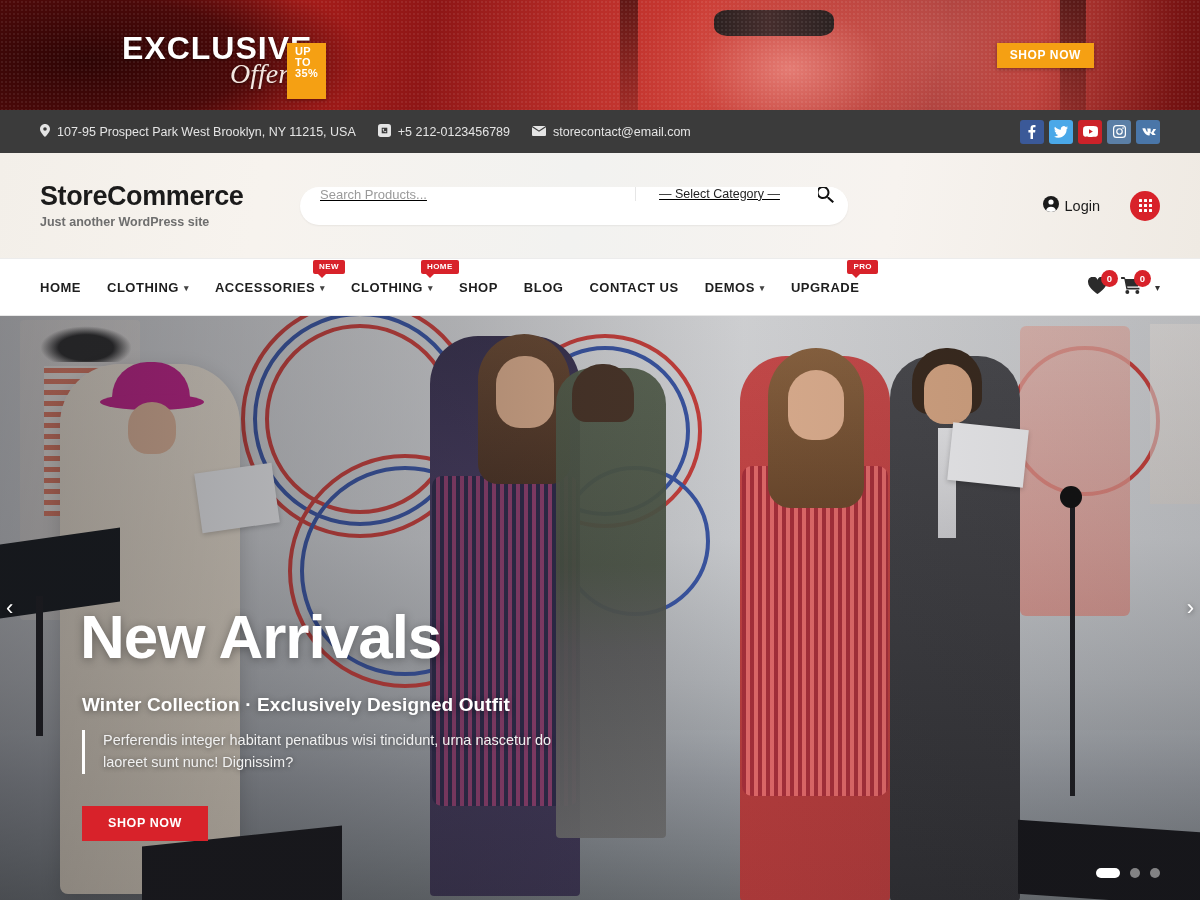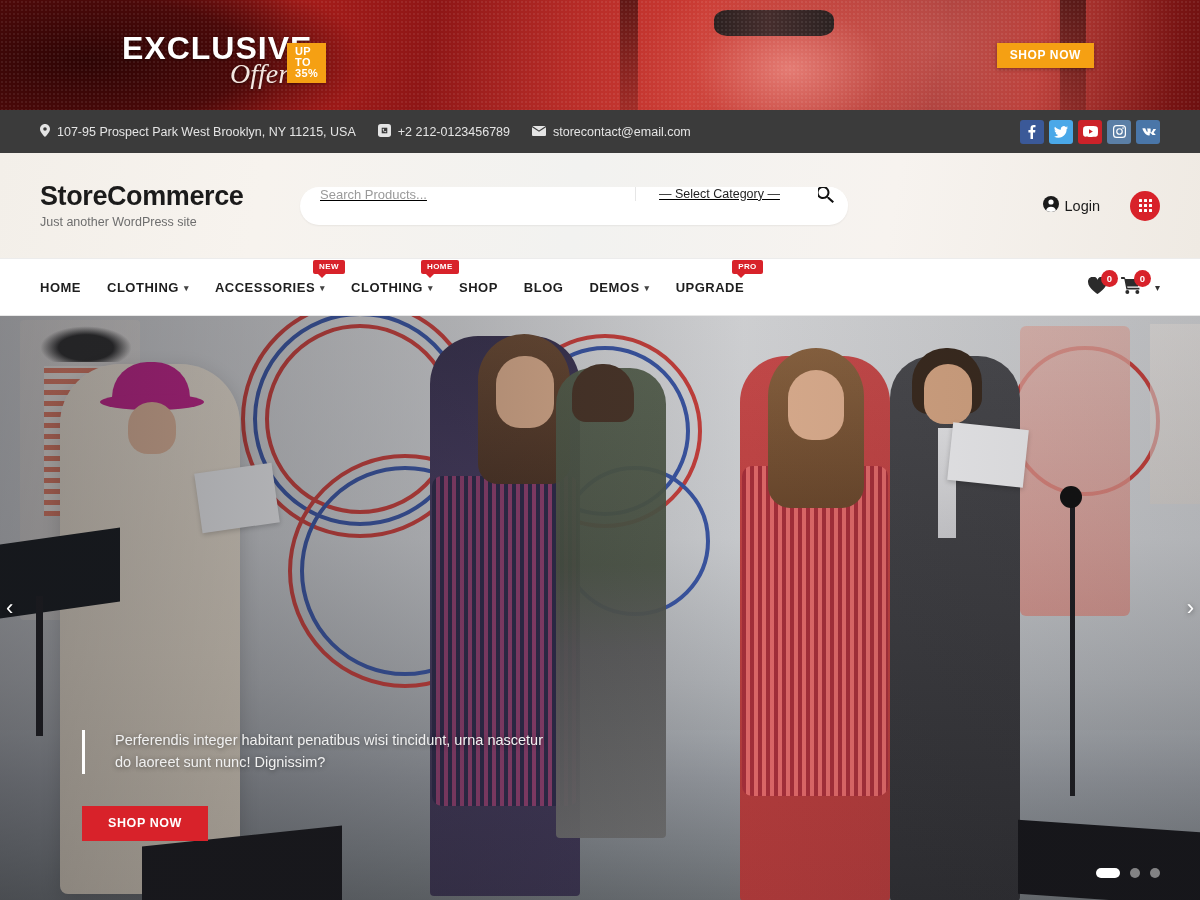--- a/index.html
+++ b/index.html
@@ -59,21 +59,21 @@
     text-shadow:0 1px 3px rgba(0,0,0,.45);
   }
   .promo-offers{
     position:absolute; left:108px; top:26px;
     font-family:"Liberation Serif", serif; font-style:italic;
     font-size:28px; color:#f3e6e0; text-shadow:0 1px 3px rgba(0,0,0,.5);
   }
   .promo-badge{
     position:absolute; left:165px; top:11px;
     background:#f5a013; color:#fff; font-size:11px; font-weight:bold;
-    padding:3px 8px 4px; letter-spacing:.4px; line-height:1;
+    padding:3px 8px 20px; letter-spacing:.4px; line-height:1;
     box-shadow:0 1px 3px rgba(0,0,0,.3);
   }
   .promo-shop{
     position:absolute; right:66px; top:43px;
     background:#f5a013; color:#fff; border:none; cursor:pointer;
     font-size:12px; font-weight:bold; letter-spacing:.6px;
     padding:6px 13px 7px; line-height:1;
     box-shadow:0 1px 4px rgba(0,0,0,.35);
   }
 
@@ -107,21 +107,21 @@
     display:flex; align-items:center;
   }
   .header-inner{
     width:1120px; margin:0 auto; display:flex; align-items:center; height:100%;
   }
   .brand{ width:260px; }
   .brand-title{
     font-size:27px; font-weight:bold; color:#1b1b1b; letter-spacing:-.4px;
     line-height:1.1;
   }
-  .brand-tag{ font-size:12.5px; color:#6e6e6e; margin-top:4px; }
+  .brand-tag{ font-size:12.5px; color:#6e6e6e; margin-top:4px;font-weight:bold; }
   .search-wrap{
     display:flex; align-items:flex-start; width:548px; height:38px;
     background:#fff; border-radius:19px; overflow:hidden;
     box-shadow:0 1px 2px rgba(0,0,0,.06);
     text-decoration:underline;
   }
   .search-input{
     flex:1; border:none; outline:none; padding:0 20px;
     font-size:13px; color:#333; font-family:"Liberation Sans", sans-serif;
     background:transparent;
@@ -219,21 +219,21 @@
     font-size:62px; font-weight:bold; color:#fff; letter-spacing:-1px;
     line-height:1; text-shadow:0 2px 10px rgba(0,0,0,.35);
   }
   .hero-sub{
     position:absolute; left:42px; top:378px;
     font-size:19px; font-weight:bold; color:#fff; letter-spacing:.1px;
     text-shadow:0 1px 6px rgba(0,0,0,.4);
   }
   .hero-desc{
     position:absolute; left:42px; top:414px; width:470px;
-    padding-left:30px; border-left:3px solid #fff;
+    padding-left:18px; border-left:3px solid #fff;
     font-size:14.5px; color:#f0f0f0; line-height:1.5;
     text-shadow:0 1px 5px rgba(0,0,0,.45);
   }
   .hero-btn{
     position:absolute; left:42px; top:490px;
     background:#d8222a; color:#fff; border:none; cursor:pointer;
     font-size:12.5px; font-weight:bold; letter-spacing:.6px;
     padding:11px 26px; line-height:1;
   }
   .hero-arrow{
@@ -288,21 +288,21 @@
         <span>107-95 Prospect Park West Brooklyn, NY 11215, USA</span>
       </div>
       <div class="contact-item">
         <span>
           <svg width="13" height="13" viewBox="0 0 14 14">
               <rect width="14" height="14" rx="3"></rect>
               <path d="M4 4h6v6H4z" fill="#3b3b3b"></path>
               <path d="M5 5.4c0 2.2 1.4 3.6 3.6 3.6l.4-1-1.2-.5-.5.6c-.6-.3-1-.7-1.3-1.3l.6-.5L6.1 5l-1.1.4z" fill="#e4e4e4"></path>
             </svg>
         </span>
-        <span>+2 212-0123456789</span>
+        <span>+5 212-0123456789</span>
       </div>
       <div class="contact-item">
         <span>
           <svg width="14" height="10" viewBox="0 0 14 10">
               <path d="M0 1.2V9a1 1 0 0 0 1 1h12a1 1 0 0 0 1-1V1.2L7 5.8 0 1.2zM13.6 0H.4L7 4.4 13.6 0z"></path>
             </svg>
         </span>
         <span>storecontact@email.com</span>
       </div>
     </div>
@@ -407,20 +407,23 @@
         <span class="caret">▾</span>
         <span class="nav-badge">HOME</span>
       </li>
       <li class="nav-item">
         <span>SHOP</span>
       </li>
       <li class="nav-item">
         <span>BLOG</span>
       </li>
       <li class="nav-item">
+        <span>CONTACT US</span>
+      </li>
+      <li class="nav-item">
         <span>DEMOS</span>
         <span class="caret">▾</span>
       </li>
       <li class="nav-item">
         <span>UPGRADE</span>
         <span class="nav-badge">PRO</span>
       </li>
     </ul>
 
     <div class="nav-right">
@@ -496,20 +499,22 @@
   <div class="fig" style="left:36px;top:280px;width:7px;height:140px;background:#1a1a1e;"></div>
   <div class="fig" style="left:142px;top:520px;width:200px;height:80px;background:#17171b;transform:skewY(-6deg);"></div>
   <div class="fig" style="left:1018px;top:510px;width:182px;height:74px;background:#16161a;transform:skewY(4deg);"></div>
   <div class="fig" style="left:1070px;top:180px;width:5px;height:300px;background:#1d1d21;"></div>
   <div class="fig" style="left:1060px;top:170px;width:22px;height:22px;background:#111;border-radius:50%;"></div>
 
   <div class="hero-dim"></div>
 
   <div class="hero-content">
     <div class="hero-inner">
+      <h1 class="hero-title">New Arrivals</h1>
+      <div class="hero-sub">Winter Collection · Exclusively Designed Outfit</div>
       <p class="hero-desc">Perferendis integer habitant penatibus wisi tincidunt, urna nascetur do laoreet sunt nunc! Dignissim?</p>
       <button class="hero-btn">SHOP NOW</button>
     </div>
   </div>
 
   <div class="hero-arrow left">‹</div>
   <div class="hero-arrow right">›</div>
 
   <div class="hero-dots">
     <span class="dot active"></span>

